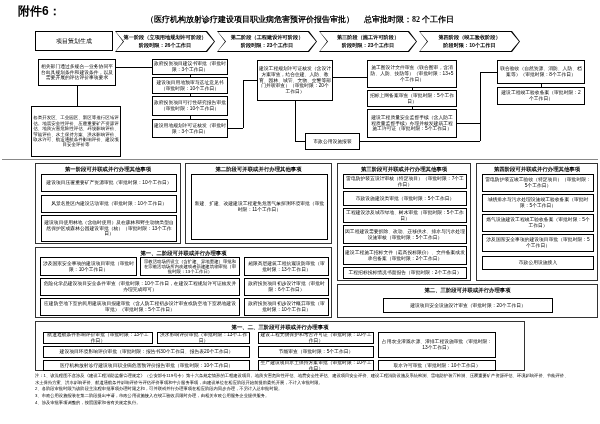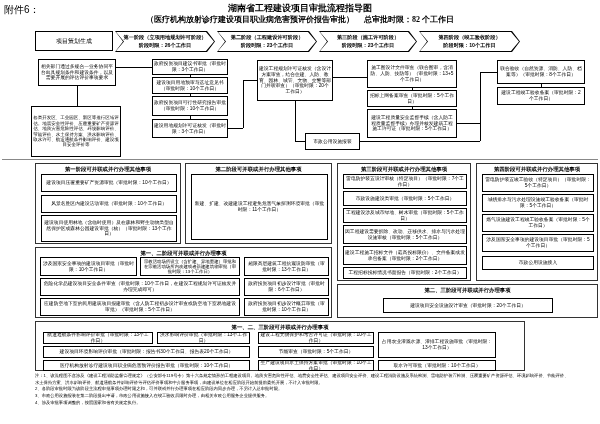--- a/index.html
+++ b/index.html
@@ -1,19 +1,19 @@
 <!DOCTYPE html>
 <html><head>
 <meta charset="utf-8">
 <style>
   html,body{margin:0;padding:0;background:#fff;}
   #page{position:relative;width:600px;height:424px;background:#fff;overflow:hidden;
         font-family:"Liberation Sans","DejaVu Sans",sans-serif;color:#000;}
   .ttl{position:absolute;left:0;width:600px;text-align:center;font-weight:bold;}
-  .attach{position:absolute;left:4px;top:3px;font-size:10px;font-weight:normal;}
+  .attach{position:absolute;left:18px;top:3px;font-size:12px;font-weight:bold;}
   .box{position:absolute;border:1px solid #000;background:#fff;box-sizing:border-box;
        display:flex;align-items:center;justify-content:center;text-align:center;
        font-size:4.8px;line-height:1.2;padding:1px;}
   .sec{position:absolute;border:1px solid #333;box-sizing:border-box;background:#fff;}
   .sec-h{position:absolute;top:2px;left:0;width:100%;text-align:center;
          font-weight:bold;font-size:5.4px;}
   .hl{position:absolute;height:1px;background:#000;}
   .vl{position:absolute;width:1px;background:#000;}
   .chev{position:absolute;top:31px;height:21px;}
   .chev .outer{position:absolute;inset:0;background:#000;
@@ -25,21 +25,20 @@
   .startbox{position:absolute;left:35px;top:31px;width:78px;height:20px;border:1px solid #000;
     display:flex;align-items:center;justify-content:center;font-size:6px;box-sizing:border-box;}
   .notes{position:absolute;left:35px;top:373px;width:560px;font-size:4.3px;line-height:1.55;}
 </style>
 </head>
 <body>
 
 <div id="page">
 
   <div class="attach">附件6：</div>
-  <div class="ttl" style="top:2px;font-size:9px;">湖南省工程建设项目审批流程指导图</div>
   <div class="ttl" style="top:14px;font-size:8px;">
     <span>（医疗机构放射诊疗建设项目职业病危害预评价报告审批）</span>
     <span style="margin-left:8px;font-family:Liberation Serif, serif;">总审批时限：82 个工作日</span>
   </div>
 
   <div class="startbox">项目策划生成</div>
   <div class="chev" style="left:115px;width:100px;">
     <div class="outer"></div>
     <div class="inner"></div>
     <div class="txt">

